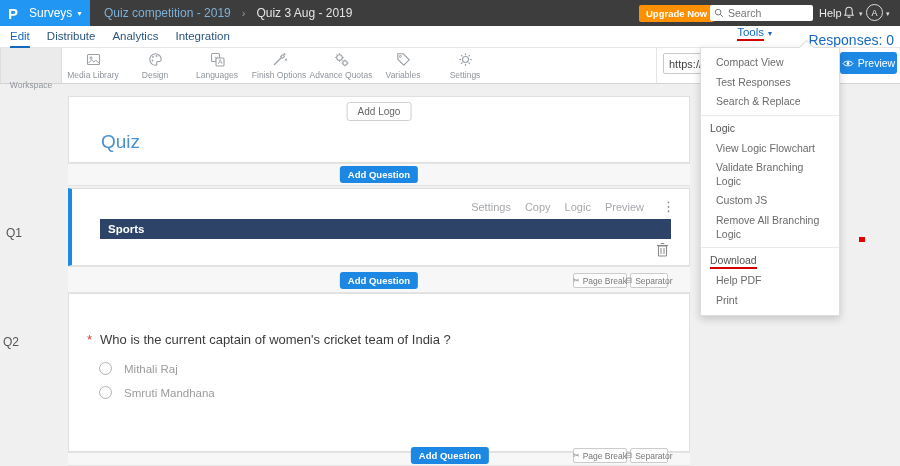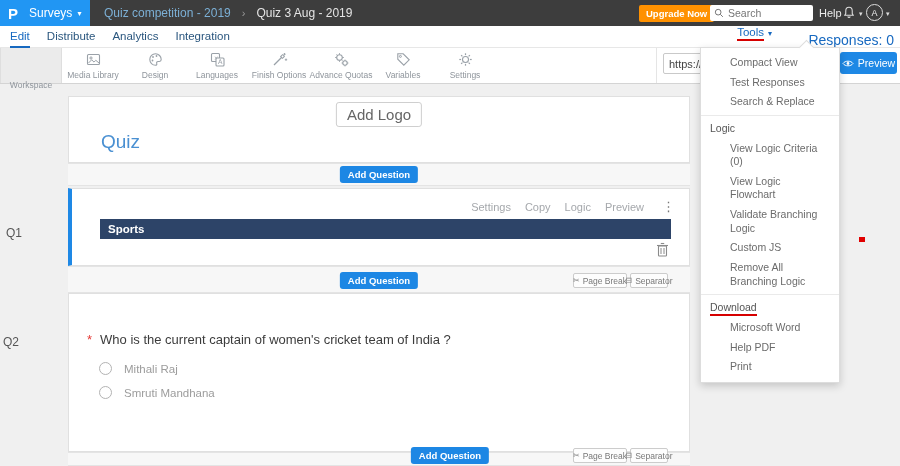--- a/index.html
+++ b/index.html
@@ -43,21 +43,21 @@
   .tb-label { font-size:8.5px; color:#8f959c; margin-top:2px; white-space:nowrap; }
   .tb-vdiv { position:absolute; left:656px; top:0; width:1px; height:35px; background:#e5e5e5; }
   .url-input { position:absolute; left:663px; top:5px; width:167px; height:21px; border:1px solid #c9c9c9; border-radius:2px; font-size:11px; color:#444; padding:0 5px; font-family:inherit; outline:none; }
   .preview-btn { position:absolute; left:840px; top:4px; width:57px; height:22px; background:#1e88e5; border:none; border-radius:3px; color:#fff; font-size:10.5px; display:flex; align-items:center; justify-content:center; gap:4px; cursor:pointer; font-family:inherit; }
 
   
   .content { position:absolute; top:84px; left:0; width:900px; height:382px; background:#f0f0f0; }
   .q-label { position:absolute; font-size:12px; color:#555; }
   .card { position:absolute; left:68px; width:622px; background:#fff; border:1px solid #e0e0e0; }
   .header-card { top:12px; height:67px; }
-  .add-logo-btn { position:absolute; left:50%; transform:translateX(-50%); top:5px; background:#fff; border:1px solid #cfcfcf; border-radius:3px; font-size:15px; color:#666; padding:3px 10px; cursor:pointer; font-family:inherit; }
+  .add-logo-btn { position:absolute; left:50%; transform:translateX(-50%); top:5px; background:#fff; border:1px solid #cfcfcf; border-radius:3px; font-size:10px; color:#666; padding:3px 10px; cursor:pointer; font-family:inherit; }
   .quiz-title { position:absolute; left:32px; top:34px; font-size:19px; color:#4a90d2; cursor:text; }
 
   .band { position:absolute; left:68px; width:622px; background:#f7f7f7; border-top:1px solid #e4e4e4; border-bottom:1px solid #e4e4e4; }
   .band1 { top:79px; height:23px; }
   .band2 { top:182px; height:27px; }
   .band3 { top:368px; height:14px; }
   .add-q-btn { position:absolute; left:50%; transform:translateX(-50%); background:#1d87e4; color:#fff; border:none; border-radius:3px; font-size:9.5px; font-weight:bold; height:17px; padding:0 8px; cursor:pointer; font-family:inherit; white-space:nowrap; }
   .mini-btn { position:absolute; height:15px; background:#fdfdfd; border:1px solid #ccc; border-radius:2px; font-size:8.5px; color:#777; display:flex; align-items:center; justify-content:center; gap:3px; cursor:pointer; font-family:inherit; padding:0 4px; white-space:nowrap; }
   .mini-icon { font-size:8px; color:#888; }
 
@@ -73,21 +73,21 @@
   .req-star { color:#e53935; font-size:13px; line-height:15px; }
   .q2-text { font-size:13px; color:#3c3c3c; cursor:text; }
   .option-row { position:absolute; left:30px; display:flex; align-items:center; gap:12px; cursor:pointer; }
   .radio { width:13px; height:13px; border:1.5px solid #b3b3b3; border-radius:50%; background:#fff; }
   .option-label { font-size:11.5px; color:#9c9c9c; }
   .opt1 { top:68px; } .opt2 { top:92px; }
 
   
   .menu { position:absolute; left:700px; top:47px; width:140px; background:#fff; border:1px solid #ddd; box-shadow:0 3px 8px rgba(0,0,0,0.18); padding:5px 0; z-index:30; }
   .menu::before { content:""; position:absolute; top:-6px; left:100px; width:10px; height:10px; background:#fff; border-left:1px solid #ddd; border-top:1px solid #ddd; transform:rotate(45deg); }
-  .m-item { padding:3px 10px 3px 29px; font-size:10.5px; color:#6b6b6b; line-height:1.3; cursor:pointer; }
+  .m-item { padding:3px 10px 3px 15px; font-size:10.5px; color:#6b6b6b; line-height:1.3; cursor:pointer; }
   .m-header { padding:3px 10px 3px 9px; font-size:10.5px; color:#555; line-height:1.3; }
   .m-div { height:1px; background:#eaeaea; margin:3px 0; }
 
   .red-dot { position:absolute; left:859px; top:237px; width:6px; height:5px; background:#e00000; z-index:40; }
 </style>
 </head>
 <body>
 
 <div class="topbar">
   <div class="logo-block">
@@ -308,25 +308,23 @@
     <span>Separator</span>
   </button>
 </div>
 
 <div class="menu">
   <div class="m-item">Compact View</div>
   <div class="m-item">Test Responses</div>
   <div class="m-item">Search &amp; Replace</div>
   <div class="m-div"></div>
   <div class="m-header">Logic</div>
-  <div class="m-item">View Logic Criteria (0)</div>
   <div class="m-item">View Logic Flowchart</div>
   <div class="m-item">Validate Branching Logic</div>
   <div class="m-item">Custom JS</div>
   <div class="m-item">Remove All Branching Logic</div>
   <div class="m-div"></div>
   <div class="m-header"><span class="red-underline">Download</span></div>
-  <div class="m-item">Microsoft Word</div>
   <div class="m-item">Help PDF</div>
   <div class="m-item">Print</div>
 </div>
 
 <div class="red-dot"></div>
 
 </body></html>

